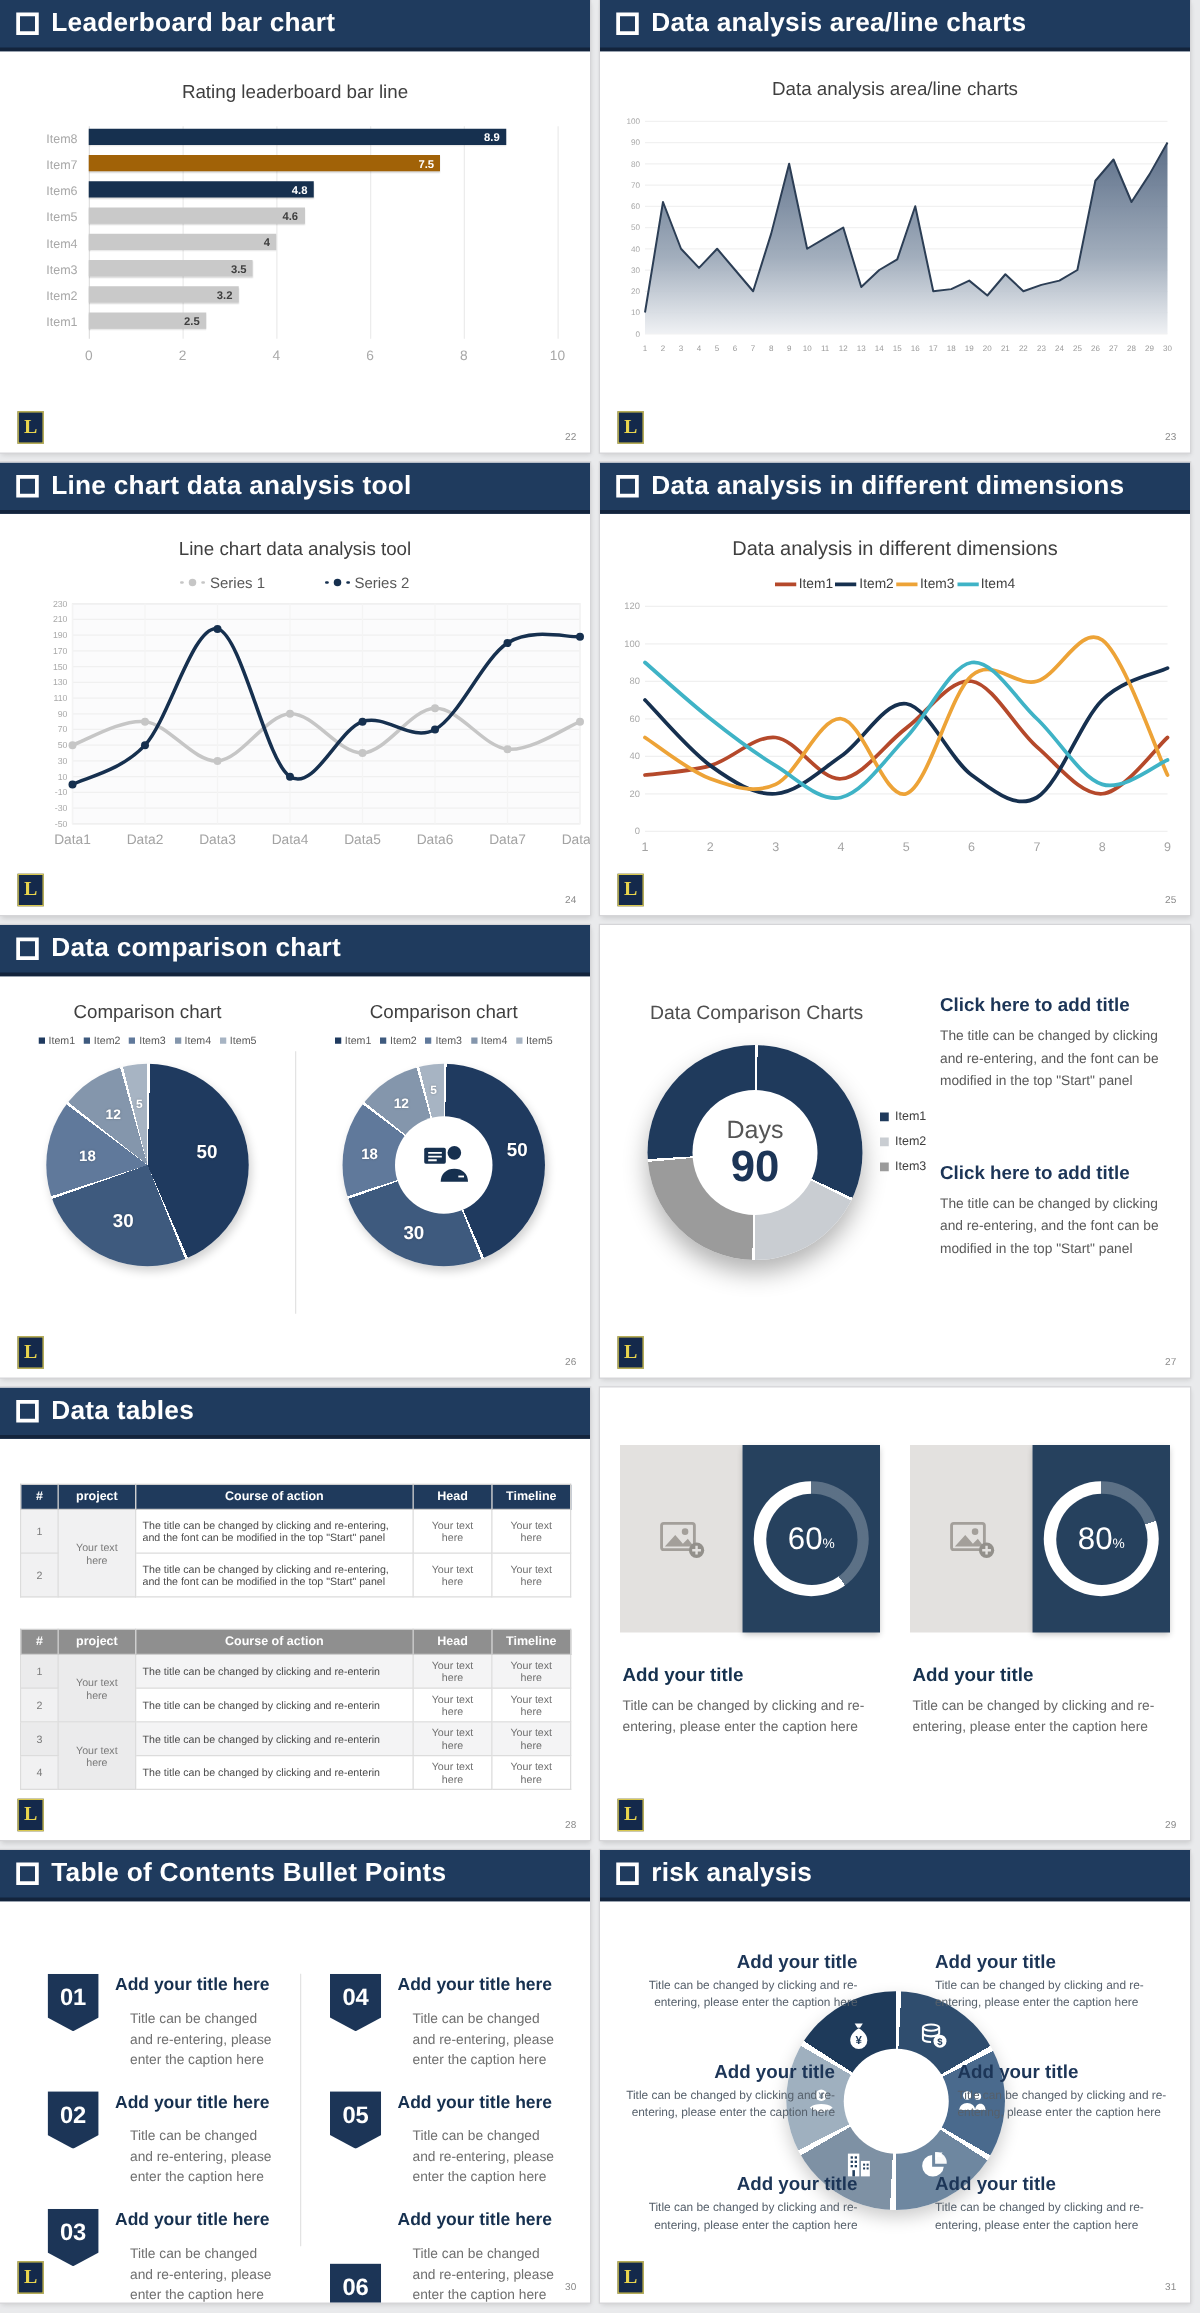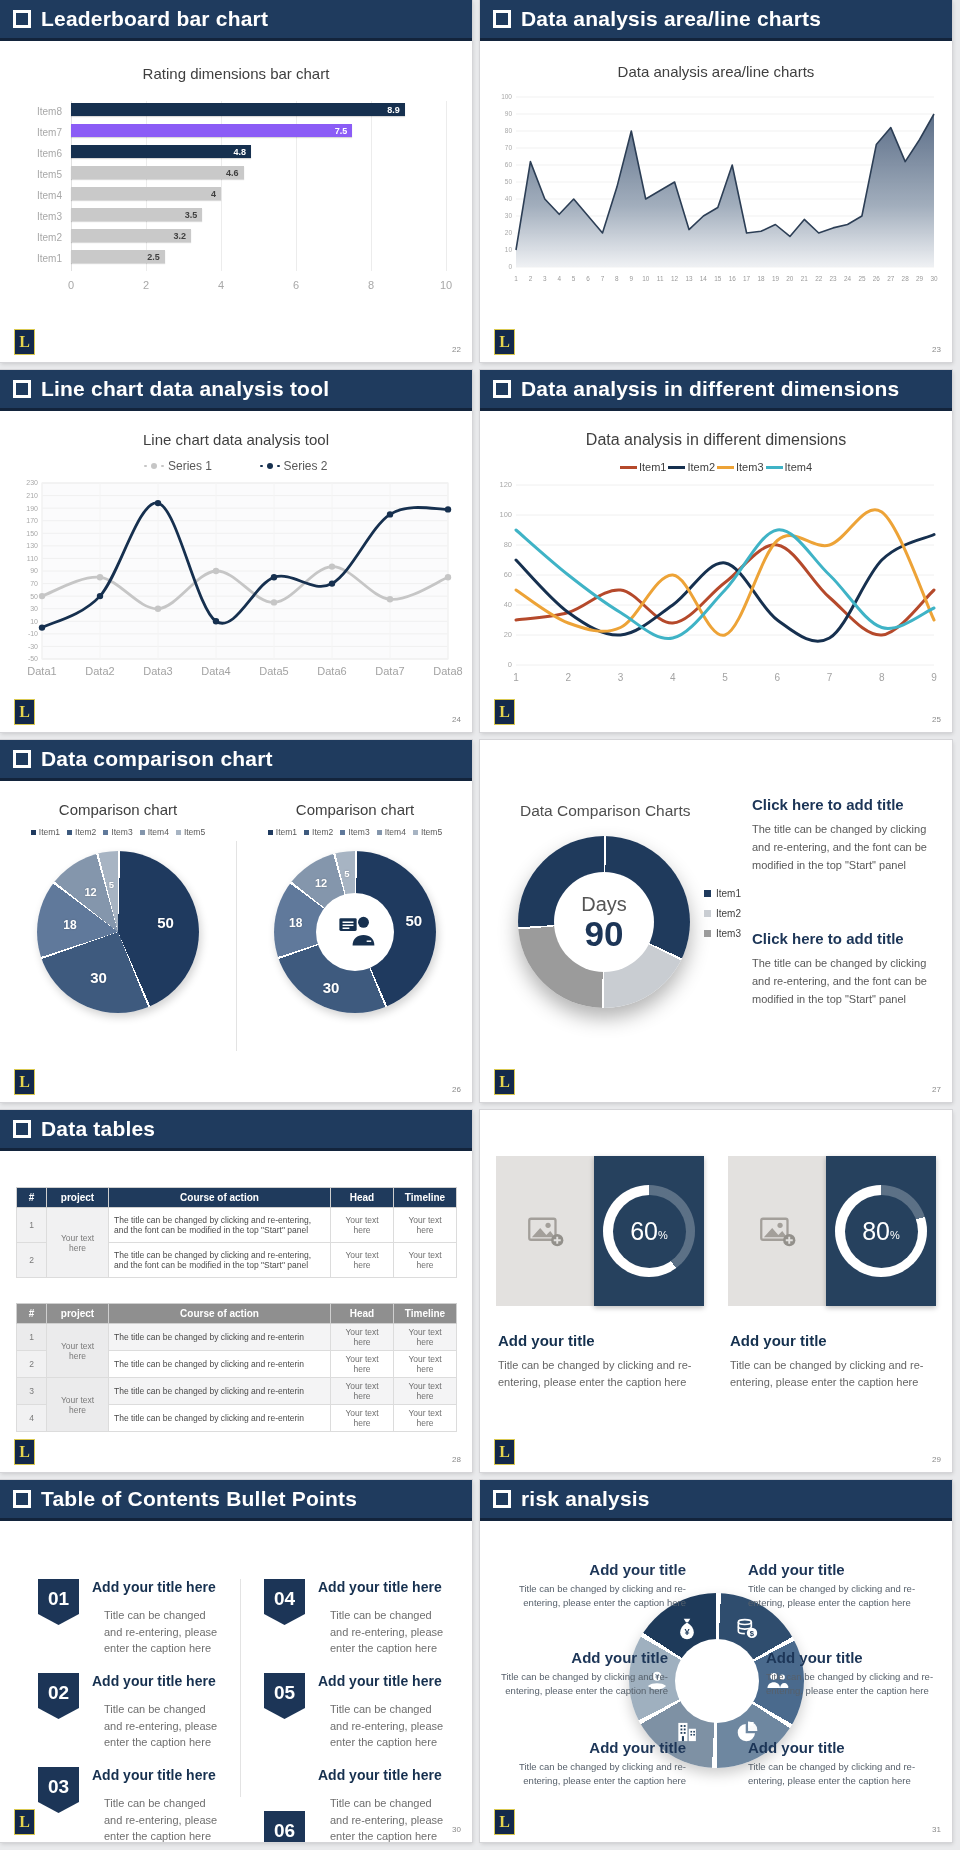--- a/index.html
+++ b/index.html
@@ -79,21 +79,21 @@
 <body>
 
 <div class="page">
 
   <section class="slide">
     <header class="slide-header">
       <span class="hdr-square"></span>
       <h1 class="hdr-title">Leaderboard bar chart</h1>
     </header>
     <div class="content">
-      <div class="chart-title" style="top:24px">Rating dimensions bar chart</div>
+      <div class="chart-title" style="top:24px">Rating leaderboard bar line</div>
       <div id="m0" class="bh" style="left: 18px; right: 16px; top: 52px; position: absolute;">
           <div class="bh-grid" style="left: 53px; right: 10px;">
             <div class="bh-gl" style="left: 20%;"></div>
             <div class="bh-gl" style="left: 40%;"></div>
             <div class="bh-gl" style="left: 60%;"></div>
             <div class="bh-gl" style="left: 80%;"></div>
             <div class="bh-gl" style="left: 100%;"></div>
             <div class="bh-gl" style="left: 0px; background: rgb(224, 224, 224);"></div>
           </div>
           <div style="padding-top: 8px;">
@@ -101,21 +101,21 @@
               <div class="bh-lab">Item8</div>
               <div class="bh-track" style="margin-right: 10px;">
                 <div class="bh-bar" style="width: 89%; background: rgb(22, 48, 79); box-shadow: rgba(0, 0, 0, 0.15) 0px 1px 1px;">
                   <div class="bh-val" style="color: rgb(255, 255, 255);">8.9</div>
                 </div>
               </div>
             </div>
             <div class="bh-row">
               <div class="bh-lab">Item7</div>
               <div class="bh-track" style="margin-right: 10px;">
-                <div class="bh-bar" style="width: 75%; background: #8b5cf6; box-shadow: rgba(0, 0, 0, 0.15) 0px 1px 1px;">
+                <div class="bh-bar" style="width: 75%; background: #a16207; box-shadow: rgba(0, 0, 0, 0.15) 0px 1px 1px;">
                   <div class="bh-val" style="color: rgb(255, 255, 255);">7.5</div>
                 </div>
               </div>
             </div>
             <div class="bh-row">
               <div class="bh-lab">Item6</div>
               <div class="bh-track" style="margin-right: 10px;">
                 <div class="bh-bar" style="width: 48%; background: rgb(22, 48, 79); box-shadow: rgba(0, 0, 0, 0.15) 0px 1px 1px;">
                   <div class="bh-val" style="color: rgb(255, 255, 255);">4.8</div>
                 </div>
@@ -265,21 +265,21 @@
             <div class="dot" style="width: 2.5px; height: 2.5px; background: rgb(198, 198, 198);"></div>
             <div>Series 1</div>
           </div>
           <div class="leg-item">
             <div class="dot" style="width: 2.5px; height: 2.5px; background: rgb(22, 48, 79);"></div>
             <div class="dot" style="width: 6.5px; height: 6.5px; background: rgb(22, 48, 79);"></div>
             <div class="dot" style="width: 2.5px; height: 2.5px; background: rgb(22, 48, 79);"></div>
             <div>Series 2</div>
           </div>
         </div>
-      <div id="m2" style="position:absolute;left:6px;top:66px"><svg width="460" height="212" viewBox="0 0 460 212">
+      <div id="m2" style="position:absolute;left:22px;top:66px"><svg width="460" height="212" viewBox="0 0 460 212">
             <rect x="36" y="6" width="406" height="176" fill="#fbfbfc" stroke="#ededed"></rect>
             <line x1="36" y1="6" x2="442" y2="6" stroke="#f0f0f0"></line>
             <text x="32" y="8.4" text-anchor="end" font-size="7" fill="#a9a9a9">230</text>
             <line x1="36" y1="18.571428571428566" x2="442" y2="18.571428571428566" stroke="#f0f0f0"></line>
             <text x="32" y="20.971428571428564" text-anchor="end" font-size="7" fill="#a9a9a9">210</text>
             <line x1="36" y1="31.142857142857153" x2="442" y2="31.142857142857153" stroke="#f0f0f0"></line>
             <text x="32" y="33.54285714285715" text-anchor="end" font-size="7" fill="#a9a9a9">190</text>
             <line x1="36" y1="43.714285714285715" x2="442" y2="43.714285714285715" stroke="#f0f0f0"></line>
             <text x="32" y="46.114285714285714" text-anchor="end" font-size="7" fill="#a9a9a9">170</text>
             <line x1="36" y1="56.285714285714285" x2="442" y2="56.285714285714285" stroke="#f0f0f0"></line>

